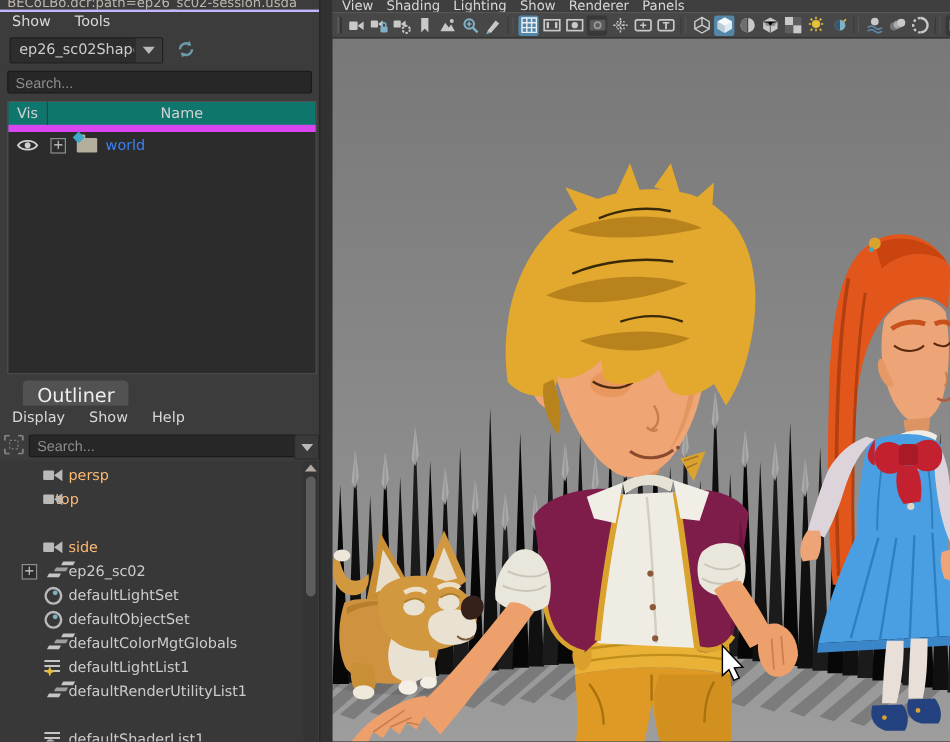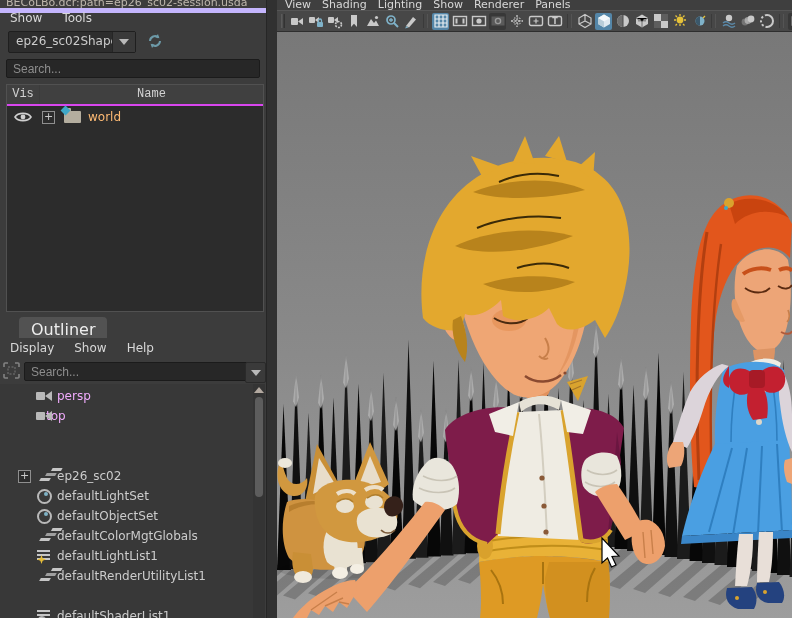--- a/index.html
+++ b/index.html
@@ -1,60 +1,60 @@
 <!DOCTYPE html>
 <html><head>
 <meta charset="utf-8">
 <style>
   html,body{margin:0;padding:0;width:792px;height:618px;overflow:hidden;background:#3c3c3c;
     font-family:"DejaVu Sans","Liberation Sans",sans-serif;-webkit-font-smoothing:antialiased;}
   .abs{position:absolute;}
   
   #left-panel{left:0;top:0;width:270px;height:618px;background:#3c3c3c;}
-  #usd-title-row{left:0;top:0;width:270px;height:8px;overflow:hidden;background:#3c3c3c;border-bottom:5px solid #c4b5fd;}
+  #usd-title-row{left:0;top:0;width:270px;height:8px;overflow:hidden;background:#3c3c3c;border-bottom:2px solid #c4b5fd;}
   #usd-title{margin:-4px 0 0 6px;font-size:11px;color:#bdb6ac;white-space:nowrap;}
   .menu-row{display:flex;gap:0;align-items:center;}
   .menu-item{font-size:12px;color:#d8d8d8;padding:2px 10px;cursor:default;}
   #usd-menus{left:0;top:9px;height:18px;}
   
   #stage-combo{left:8px;top:31px;width:126px;height:20px;background:#2d2d2d;border:1px solid #1f1f1f;border-radius:2px;display:flex;}
   #stage-combo .val{flex:1;font-size:12px;color:#cccccc;padding:2px 0 0 7px;white-space:nowrap;overflow:hidden;}
   #stage-combo .arrow{width:22px;background:#3a3a3a;border-left:1px solid #262626;display:flex;align-items:center;justify-content:center;}
   .tri-down{width:0;height:0;border-left:5px solid transparent;border-right:5px solid transparent;border-top:6px solid #b9b9b9;}
   #refresh-btn{left:146px;top:32px;width:18px;height:18px;}
   .search-box{background:#272727;border:1px solid #1b1b1b;border-radius:2px;color:#cfcfcf;font-size:12px;padding:0 6px;outline:none;}
   .search-box::placeholder{color:#8d8d8d;}
   #usd-search{left:6px;top:59px;width:240px;height:17px;}
   
   #usd-tree{left:6px;top:84px;width:256px;height:226px;background:#2c2c2c;border:1px solid #515151;}
-  #usd-tree-header{display:flex;height:19px;background:#404040;border-bottom:2px solid #d946ef;font-family:Liberation Mono, monospace;}
+  #usd-tree-header{display:flex;height:19px;background:#0f766e;border-bottom:6px solid #d946ef;}
   #usd-tree-header .col-vis{width:32px;border-right:1px solid #3c3c3c;color:#d2d2d2;font-size:12px;text-align:center;line-height:19px;}
   #usd-tree-header .col-name{flex:1;color:#d2d2d2;font-size:12px;text-align:center;line-height:19px;}
   #world-row{display:flex;align-items:center;height:22px;}
   #eye-icon{width:18px;margin-left:7px;}
   .plusbox{width:11px;height:11px;border:1px solid #8f8f8f;color:#c9c9c9;font-size:11px;line-height:9px;text-align:center;background:#2c2c2c;}
   #world-plus{margin-left:10px;}
   #folder-icon{position:relative;width:17px;height:12px;background:#b4ae9f;border-radius:1px;margin-left:9px;}
   #folder-icon::before{content:"";position:absolute;left:0;top:-3px;width:7px;height:3px;background:#b4ae9f;border-radius:1px 1px 0 0;}
   #folder-badge{position:absolute;left:-2px;top:-4px;width:7px;height:7px;background:#3fa8c8;transform:rotate(45deg);}
-  #world-label{font-size:12px;color:#fdba74;margin-left:7px;}
+  #world-label{font-size:12px;color:#3b82f6;margin-left:7px;}
   
   #ol-tabs{left:3px;top:317px;height:21px;display:flex;gap:2px;}
   .tab{font-size:16px;padding:3px 12px 2px;border-radius:4px 4px 0 0;margin-left:16px;}
   .tab.active{background:#525252;color:#eeeeee;}
   .tab.inactive{background:#414141;color:#9b9b9b;}
   #ol-menus{left:0;top:339px;height:18px;justify-content:center;}
   #sel-icon{left:3px;top:362px;width:17px;height:17px;opacity:.75;}
   #ol-search{left:24px;top:362px;width:210px;height:17px;}
   #ol-search-arrow{left:245px;top:362px;width:19px;height:19px;background:#3a3a3a;border:1px solid #2a2a2a;border-radius:2px;display:flex;align-items:center;justify-content:center;}
   
   #ol-list{left:0;top:384px;width:253px;height:234px;background:#383838;overflow:hidden;}
   .ol-row{position:absolute;left:0;width:253px;height:20px;display:flex;align-items:center;}
   .oll{font-size:12px;color:#cccccc;margin-left:6px;white-space:nowrap;}
-  .oll.dim{color:#f0abfc;}
+  .oll.dim{color:#fdba74;}
   .oli{position:absolute;left:36px;width:16px;height:16px;}
   .ol-plus{position:absolute;left:18px;}
   
   .icam::before{content:"";position:absolute;left:0;top:4px;width:9px;height:8px;background:#b9b9b9;border-radius:1px;}
   .icam::after{content:"";position:absolute;left:9px;top:3px;width:0;height:0;border-top:5px solid transparent;border-bottom:5px solid transparent;border-right:7px solid #b9b9b9;}
   
   .istack::before{content:"";position:absolute;left:3px;top:10px;width:10px;height:3px;background:#c6c6c6;transform:skewX(-30deg);box-shadow:3px -5px 0 #9f9f9f,6px -10px 0 #c6c6c6;}
   
   .iset::before{content:"";position:absolute;left:1px;top:1px;width:11px;height:11px;border:2px solid #b9b9b9;border-radius:50%;}
   .iset::after{content:"";position:absolute;left:8px;top:4px;width:4px;height:4px;background:#7fb2c4;border-radius:50%;}
@@ -156,20 +156,24 @@
     </div>
 
   <div id="ol-list" class="abs">
     <div class="ol-row" style="top:2px">
       <span class="oli icam" style="left:36px"></span>
       <span class="oll dim" style="margin-left:57px">persp</span>
     </div>
     <div class="ol-row" style="top:22px">
       <span class="oli icam" style="left:36px"></span>
       <span class="oll dim" style="margin-left:46px">top</span>
+    </div>
+    <div class="ol-row" style="top:62px">
+      <span class="oli icam" style="left:36px"></span>
+      <span class="oll dim" style="margin-left:57px">side</span>
     </div>
     <div class="ol-row" style="top:82px">
       <span class="plusbox ol-plus">+</span>
       <span class="oli istack" style="left:37px"></span>
       <span class="oll" style="margin-left:57px">ep26_sc02</span>
     </div>
     <div class="ol-row" style="top:122px">
       <span class="oli iset" style="left:36px"></span>
       <span class="oll" style="margin-left:57px">defaultObjectSet</span>
     </div>

